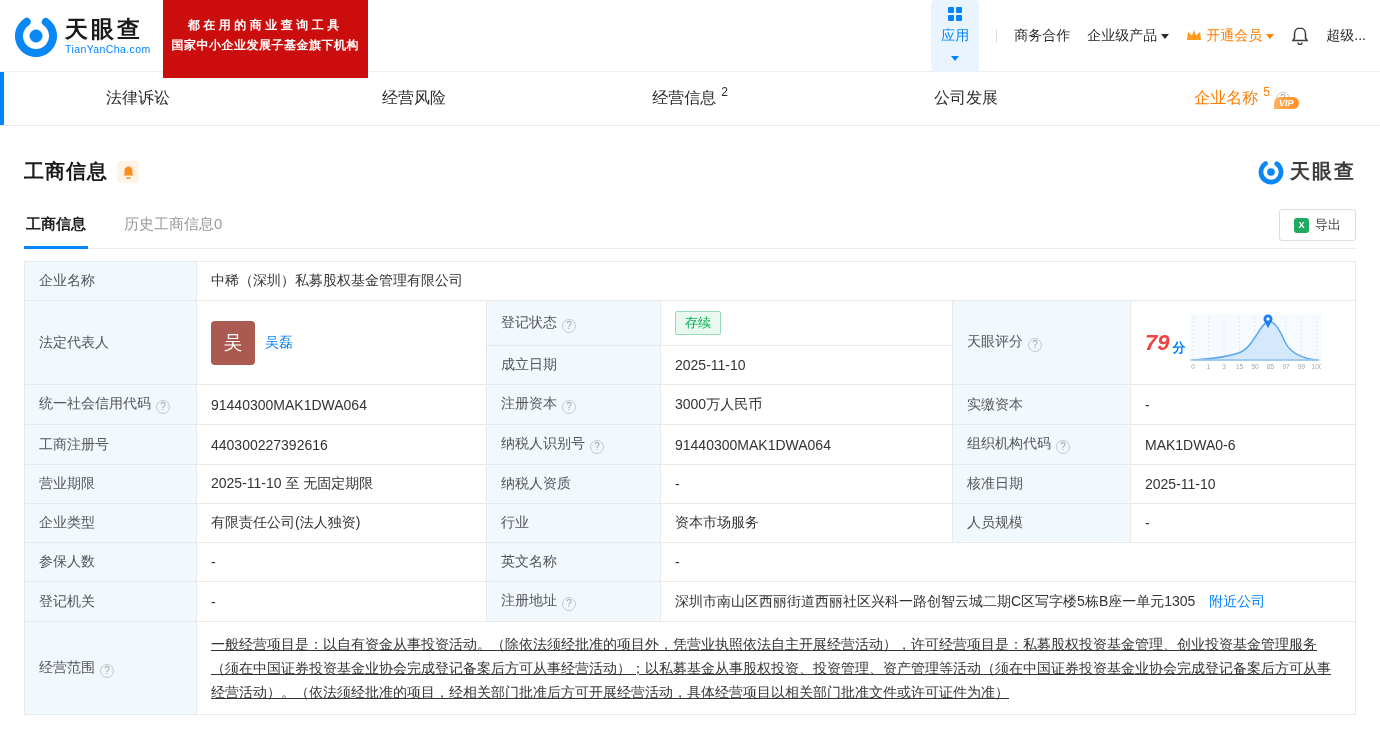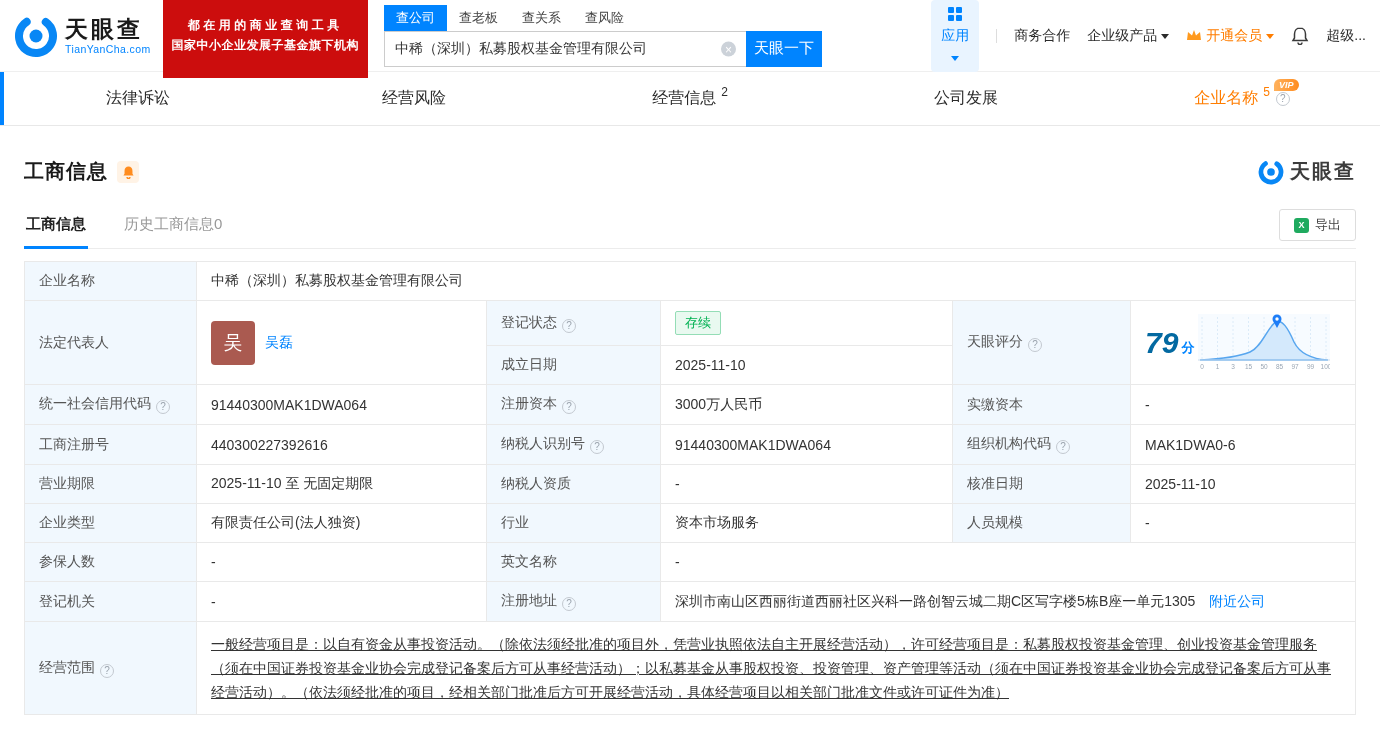--- a/index.html
+++ b/index.html
@@ -40,21 +40,21 @@
   .bell-btn{cursor:pointer;display:flex;align-items:center;}
 
   
   .maintabs{height:54px;display:flex;position:relative;border-bottom:1px solid #e8e8e8;}
   .edge-bar{position:absolute;left:0;top:0;bottom:0;width:4px;background:#0084ff;}
   .mtab{flex:1;display:flex;align-items:center;justify-content:center;font-size:16px;color:#2b2b2b;
         cursor:pointer;position:relative;gap:3px;}
   .mcount{font-size:12px;position:relative;top:-7px;margin-left:2px;}
   .mtab.active{color:#0084ff;font-weight:700;}
   .mtab.vip-tab{color:#ff7d00;}
-  .vipbadge{position:absolute;top:7px;left:50%;margin-left:32px;background:linear-gradient(90deg,#ffb25e,#ff8c1f);
+  .vipbadge{position:absolute;top:25px;left:50%;margin-left:32px;background:linear-gradient(90deg,#ffb25e,#ff8c1f);
             color:#fff;font-size:9px;font-weight:700;font-style:italic;padding:1px 5px;border-radius:6px 6px 6px 0;}
   .help{display:inline-block;width:14px;height:14px;border-radius:50%;border:1px solid #c3c9d0;color:#9aa3ad;
         font-size:10px;line-height:12px;text-align:center;cursor:pointer;flex:none;font-style:normal;font-weight:400;}
   .help::before{content:"?";}
   .mtab .help{margin-left:3px;}
 
   
   .content{padding:0 24px;}
   .sec-head{display:flex;align-items:center;justify-content:space-between;margin-top:32px;}
   .sec-title-wrap{display:flex;align-items:center;gap:9px;}
@@ -81,21 +81,21 @@
   td.lbl{background:#f1f8fe;color:#555;}
   td.lbl .help{margin-left:5px;vertical-align:-2px;}
   td.val{color:#333;}
   .rep{display:flex;align-items:center;gap:10px;}
   .avatar{width:44px;height:44px;border-radius:4px;background:#aa5a50;color:#fff;font-size:19px;display:flex;
           align-items:center;justify-content:center;cursor:pointer;flex:none;}
   .badge-green{display:inline-block;color:#00b152;background:#e9f9f0;border:1px solid #94ddb6;font-size:13px;
                padding:2px 9px;border-radius:2px;}
   .score-cell{padding:4px 8px;cursor:pointer;}
   .score-wrap{display:flex;align-items:center;}
-  .score-num{font-size:30px;font-weight:700;font-style:italic;color:#0369a1;}
+  .score-num{font-size:22px;font-weight:700;font-style:italic;color:#ef4444;}
   .score-unit{font-size:13px;font-weight:700;color:#0084ff;margin:10px 4px 0 3px;}
   .scope-text{line-height:24px;text-decoration:underline;}
   .nearby{margin-left:10px;white-space:nowrap;}
 </style>
 </head>
 <body>
 
 <header class="topbar">
   <div class="logo">
     <svg width="44" height="44" viewBox="0 0 44 44">
@@ -106,35 +106,20 @@
       <div class="logo-cn">天眼查</div>
       <div class="logo-en">TianYanCha.com</div>
     </div>
   </div>
 
   <div class="promo">
     <div class="l1">都在用的商业查询工具</div>
     <div class="l2">国家中小企业发展子基金旗下机构</div>
   </div>
 
-  <div class="search-area">
-    <div class="stabs">
-      <div class="stab active">查公司</div>
-      <div class="stab">查老板</div>
-      <div class="stab">查关系</div>
-      <div class="stab">查风险</div>
-    </div>
-    <div class="sbox">
-      <div class="sinput-wrap">
-        <input class="sinput" value="中稀（深圳）私募股权基金管理有限公司" style="">
-        <span class="clear"></span>
-      </div>
-      <button class="sbtn">天眼一下</button>
-    </div>
-  </div>
 
   <nav class="topnav">
     <div class="chip-apps">
       <svg width="14" height="14" viewBox="0 0 14 14">
         <rect x="0" y="0" width="6" height="6" rx="1" fill="#0084ff"></rect>
         <rect x="8" y="0" width="6" height="6" rx="1" fill="#0084ff"></rect>
         <rect x="0" y="8" width="6" height="6" rx="1" fill="#0084ff"></rect>
         <rect x="8" y="8" width="6" height="6" rx="1" fill="#0084ff"></rect>
       </svg>
       <span>应用</span>

